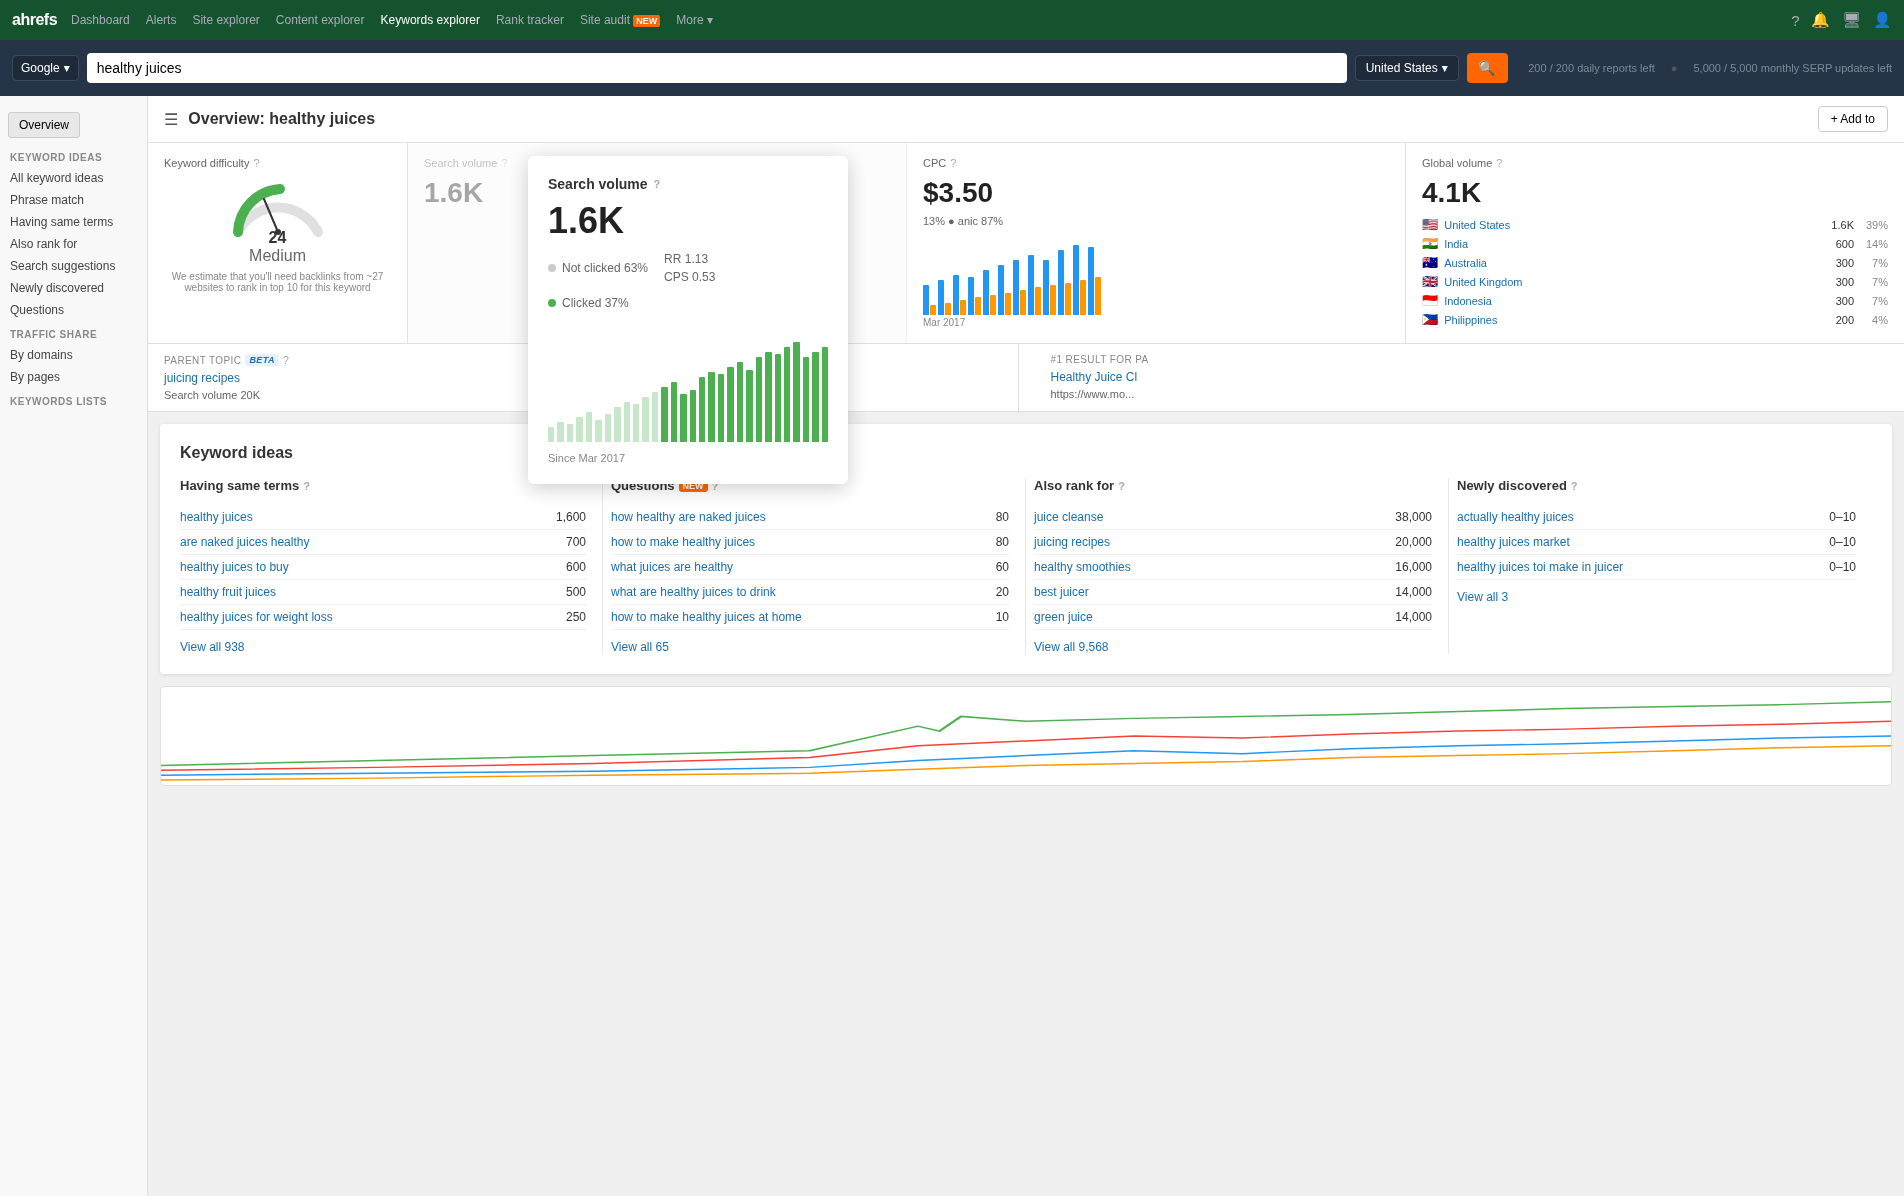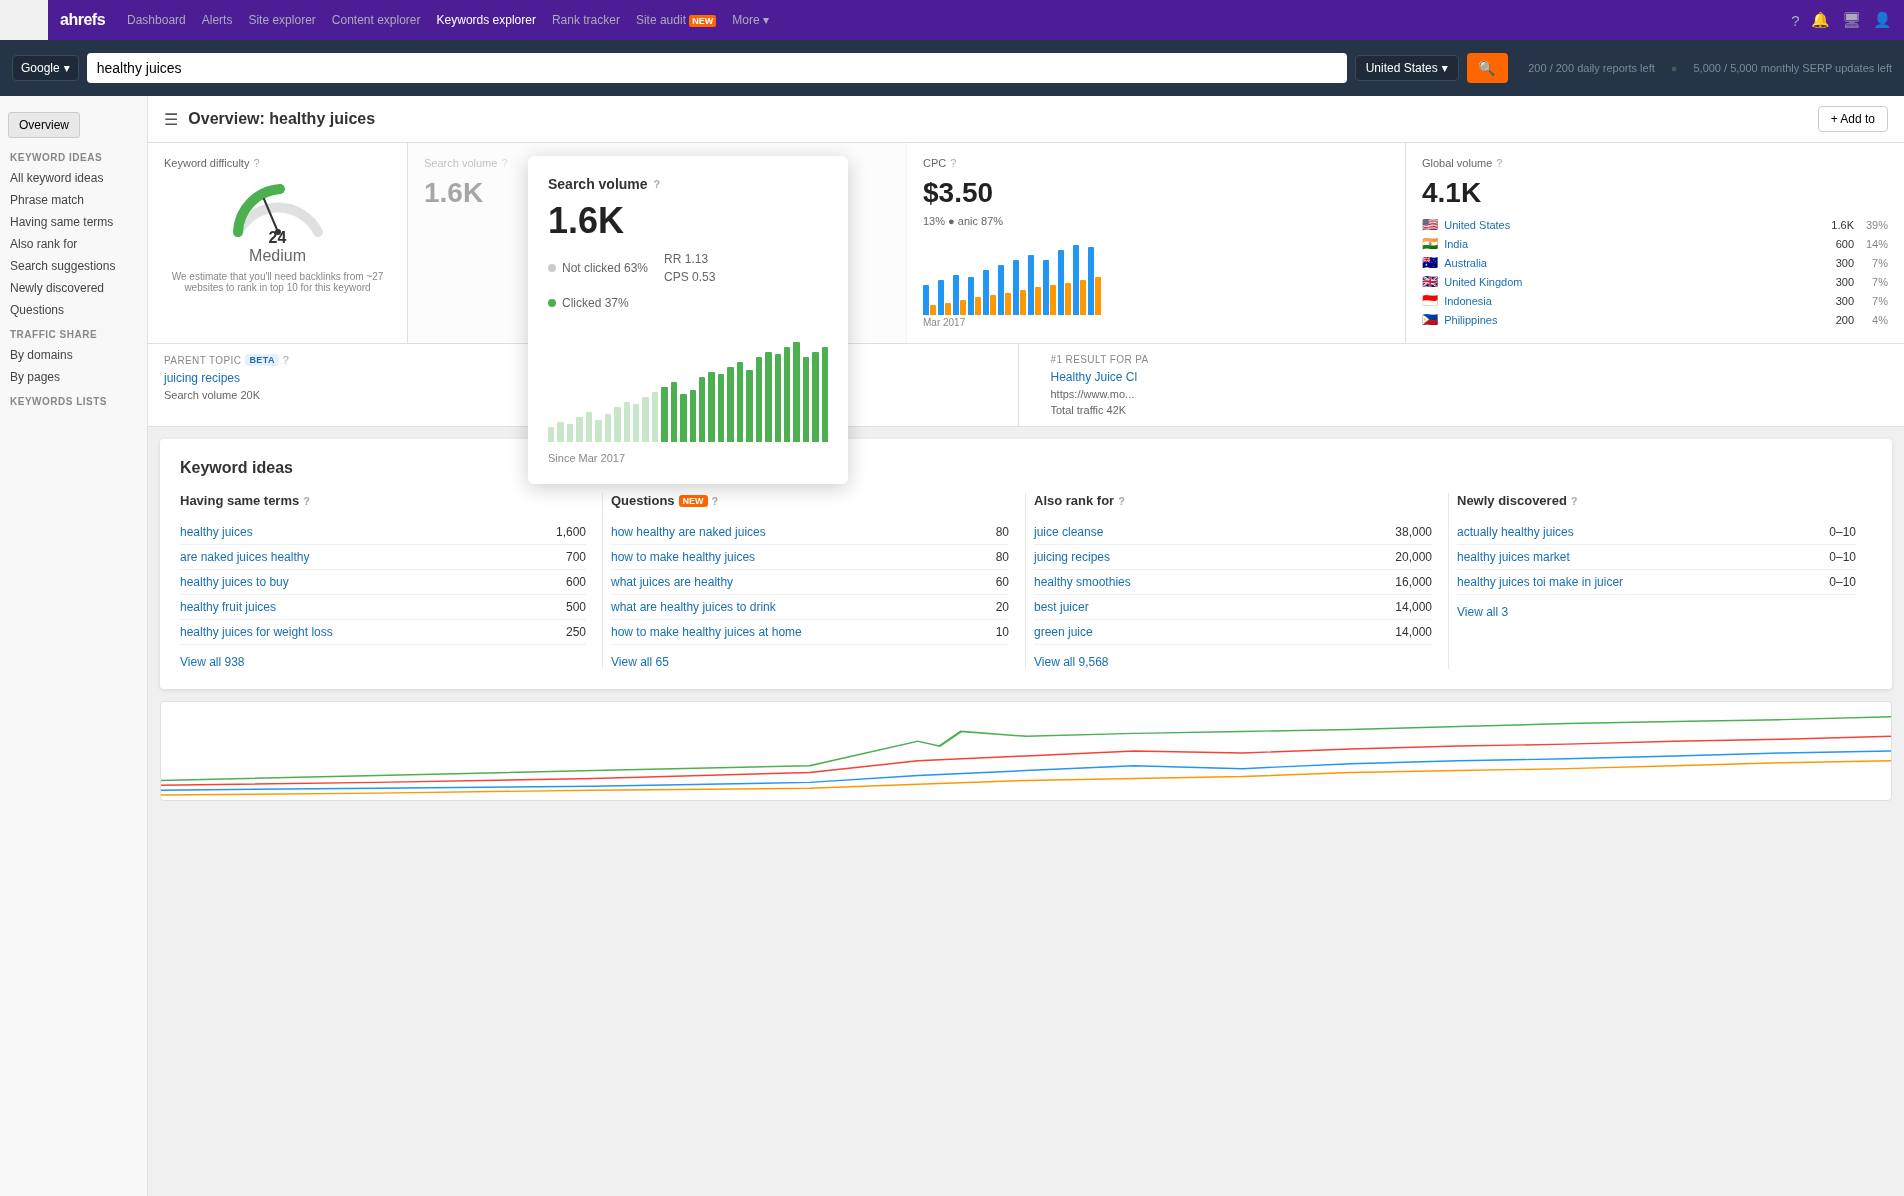--- a/index.html
+++ b/index.html
@@ -1,19 +1,19 @@
 <!DOCTYPE html>
 <html><head>
   <meta charset="utf-8">
   <style>
     * { box-sizing: border-box; margin: 0; padding: 0; }
     body { font-family: -apple-system, BlinkMacSystemFont, 'Segoe UI', Arial, sans-serif; font-size: 13px; background: #f0f0f0; color: #333; }
 
     
-    .top-nav { background: #4c1d95; display: flex; align-items: center; padding: 0 12px; height: 40px; gap: 22px; margin-left: 48px; }
+    .top-nav { background: #14532d; display: flex; align-items: center; padding: 0 12px; height: 40px; gap: 14px; }
     .nav-logo { color: #fff; font-weight: bold; font-size: 16px; letter-spacing: -0.5px; }
     .nav-links { display: flex; gap: 16px; }
     .nav-link { color: #aab; font-size: 12px; text-decoration: none; cursor: pointer; }
     .nav-link.active { color: #fff; }
     .nav-right { margin-left: auto; display: flex; align-items: center; gap: 12px; }
     .nav-icon { color: #aab; font-size: 15px; cursor: pointer; }
 
     
     .search-bar { background: #263447; display: flex; align-items: center; padding: 8px 12px; gap: 8px; height: 56px; }
     .search-engine-select { background: #1e2a3a; color: #fff; border: 1px solid #3a4a5a; border-radius: 4px; padding: 5px 8px; font-size: 12px; cursor: pointer; display: flex; align-items: center; gap: 4px; }
@@ -65,21 +65,21 @@
     .global-list .pct { color: #888; width: 28px; text-align: right; }
     .flag { font-size: 13px; }
 
     
     .parent-row { display: flex; gap: 16px; background: #fff; border-bottom: 1px solid #e0e0e0; }
     .parent-card { flex: 1; border-right: 1px solid #e0e0e0; padding: 10px 16px; }
     .parent-card:last-child { border-right: none; }
     .parent-card .label { font-size: 10px; color: #888; text-transform: uppercase; letter-spacing: 0.4px; margin-bottom: 4px; display: flex; align-items: center; gap: 4px; }
     .parent-card .link { color: #1a6faf; font-size: 12px; cursor: pointer; text-decoration: none; }
     .parent-card .meta { font-size: 11px; color: #666; margin-top: 4px; }
-    .beta-badge { background: #e8f0fe; color: #1a6faf; font-size: 9px; border-radius: 3px; padding: 1px 4px; font-weight: bold; }
+    .beta-badge { background: #e8f0fe; color: #1a6faf; font-size: 9px; border-radius: 3px; padding: 1px 4px; font-weight: bold; font-style: italic; }
     .new-badge { background: #ff6600; color: #fff; font-size: 9px; border-radius: 3px; padding: 1px 4px; font-weight: bold; }
 
     
     .keyword-ideas { background: #fff; margin: 12px; border-radius: 4px; box-shadow: 0 1px 4px rgba(0,0,0,0.1); padding: 20px; }
     .section-title { font-size: 16px; font-weight: 600; margin-bottom: 16px; }
     .ideas-grid { display: grid; grid-template-columns: 1fr 1fr 1fr 1fr; gap: 0; }
     .ideas-col { border-right: 1px solid #e8e8e8; padding-right: 16px; padding-left: 8px; }
     .ideas-col:first-child { padding-left: 0; }
     .ideas-col:last-child { border-right: none; }
     .col-header { font-size: 13px; font-weight: 600; color: #333; margin-bottom: 12px; display: flex; align-items: center; gap: 4px; }
@@ -329,21 +329,20 @@
           <span class="beta-badge">BETA</span>
           <span class="help-icon">?</span>
         </div>
         <a class="link">juicing recipes</a>
         <div class="meta">Search volume 20K</div>
       </div>
       <div class="parent-card">
         <div class="label">#1 result for pa</div>
         <a class="link">Healthy Juice Cl</a>
         <div class="meta">https://www.mo...</div>
-        <div class="meta">Total traffic 42K</div>
       </div>
     </div>
 
     <div class="popup-overlay">
       <div class="popup-title">
         <span>Search volume</span>
         <span class="help-icon">?</span>
       </div>
       <div class="popup-value">1.6K</div>
       <div class="popup-stats">

